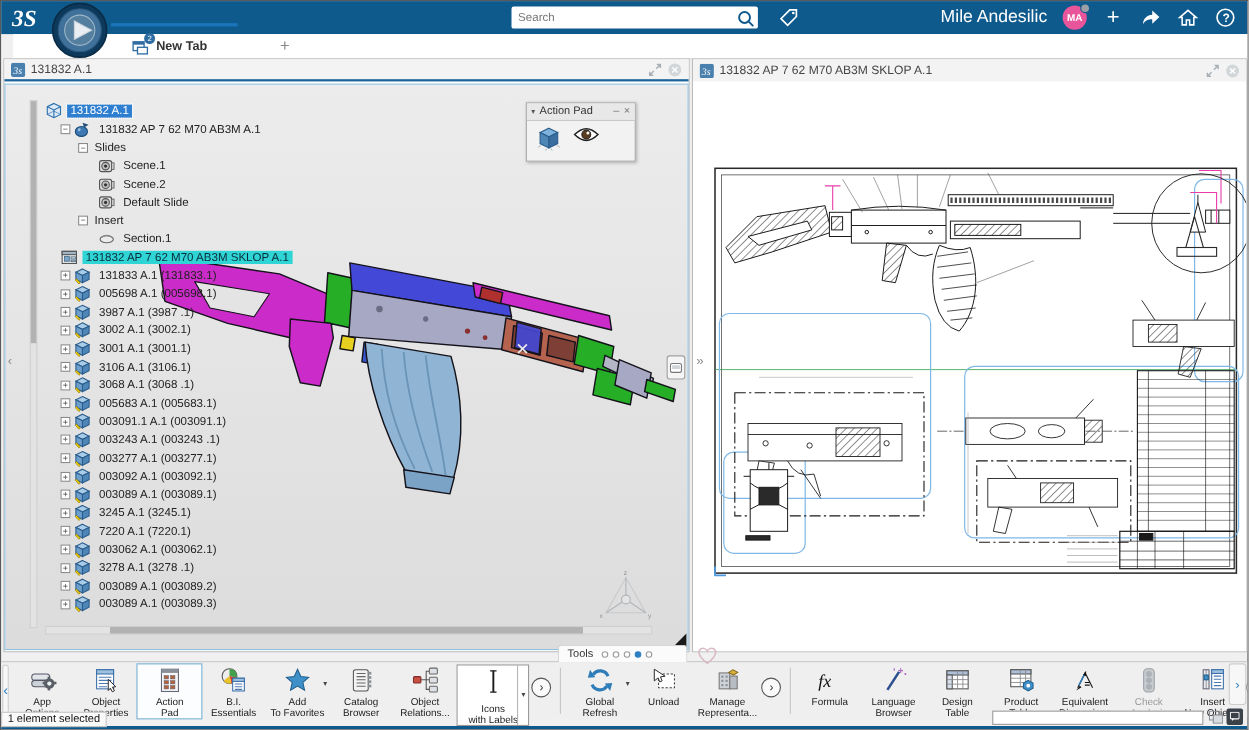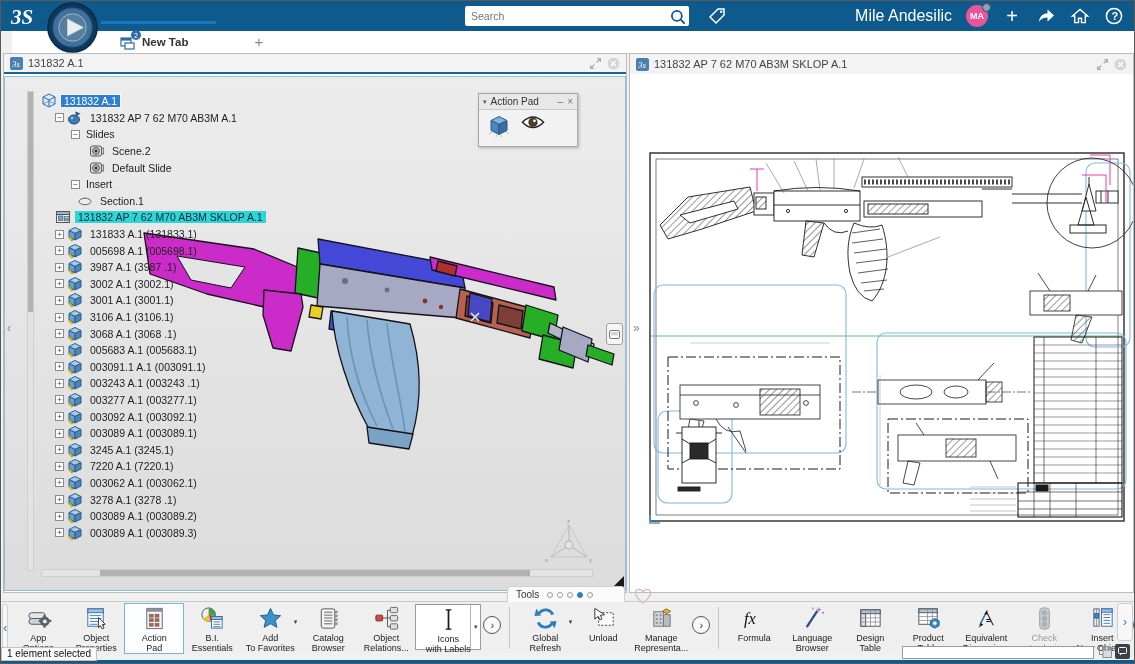--- a/index.html
+++ b/index.html
@@ -65,21 +65,21 @@
 
 .abar{position:absolute;left:0;top:600px;width:100%;height:52px;background:#efefef;border-top:1px solid #c9c9c9;display:flex;align-items:flex-start}
 .abar-left{width:17px;height:46px;margin:2px 1px;border:1px solid #cdcdcd;border-radius:3px;background:#f7f7f7;display:flex;align-items:center;justify-content:center;color:#2d7fc1;font-size:13px}
 .tb-items{display:flex;align-items:flex-start;padding-top:2px}
 .tb-item{position:relative;width:58px;display:flex;flex-direction:column;align-items:center;padding-top:1px}
 .tb-item .ic{width:27px;height:27px}
 .tb-item .lbl{font-size:9px;line-height:1.12;color:#222;text-align:center;margin-top:1px}
 .tb-item.disabled .lbl{color:#9a9a9a}
 .tb-item.active{outline:1px solid #7ab4d8;background:#fbfdff}
 .tb-caret{position:absolute;right:2px;top:14px;font-size:7px;color:#444}
-.tb-item.boxed{width:66px;border:1px solid #9a9a9a;background:#fff;height:46px;justify-content:flex-start}
+.tb-item.boxed{width:66px;border:1px solid #9a9a9a;background:#fff;height:56px;justify-content:space-between}
 .tb-item.boxed .strip{position:absolute;right:0;top:0;width:10px;height:100%;border-left:1px solid #b5b5b5;display:flex;align-items:center;justify-content:center;font-size:7px;color:#444}
 .tb-expand{width:18px;height:18px;border:1.4px solid #555;border-radius:50%;margin:12px 6px 0 2px;display:flex;align-items:center;justify-content:center;font-size:11px;color:#333;background:#fafafa}
 .tb-sep{width:1px;height:42px;background:#c6c6c6;margin:3px 6px 0 2px}
 .abar-right{position:absolute;right:1px;top:602px;width:16px;height:38px;border:1px solid #cdcdcd;border-radius:3px;background:#f7f7f7;display:flex;align-items:center;justify-content:center;color:#2d7fc1;font-size:12px}
 
 .toolspop{position:absolute;left:506px;top:585px;width:118px;height:16px;background:#fbfbfb;border:1px solid #cfcfcf;border-bottom:none;border-radius:4px 4px 0 0;display:flex;align-items:center;gap:4px;padding:0 8px;z-index:20}
 .toolspop .t{font-size:10px;color:#333;margin-right:4px}
 .dot{width:6px;height:6px;border-radius:50%;border:1px solid #9a9a9a;background:#fff}
 .dot.on{background:#2d7fc1;border-color:#2d7fc1}
 .heart{position:absolute;left:632px;top:586px;width:20px;height:16px;z-index:20}
@@ -278,38 +278,49 @@
       </div>
       <div class="trow" style="padding-left: 54px;">
         <span class="tico">
           <svg viewBox="0 0 16 16">
             <rect x="1.5" y="3" width="11" height="10" rx="2" fill="#dcdcdc" stroke="#555"></rect>
             <circle cx="7" cy="8" r="3.4" fill="#c2c2c2" stroke="#555"></circle>
             <circle cx="7" cy="8" r="1.5" fill="#333"></circle>
             <rect x="12.5" y="5" width="2.2" height="6" fill="#cdcdcd" stroke="#555" stroke-width="0.7"></rect>
           </svg>
         </span>
-        <span class="tlabel">Scene.2</span>
+        <span class="tlabel">Scene.1</span>
       </div>
       <div class="trow" style="padding-left: 54px;">
         <span class="tico">
           <svg viewBox="0 0 16 16">
             <rect x="1.5" y="3" width="11" height="10" rx="2" fill="#dcdcdc" stroke="#555"></rect>
             <circle cx="7" cy="8" r="3.4" fill="#c2c2c2" stroke="#555"></circle>
             <circle cx="7" cy="8" r="1.5" fill="#333"></circle>
             <rect x="12.5" y="5" width="2.2" height="6" fill="#cdcdcd" stroke="#555" stroke-width="0.7"></rect>
           </svg>
         </span>
+        <span class="tlabel">Scene.2</span>
+      </div>
+      <div class="trow" style="padding-left: 54px;">
+        <span class="tico">
+          <svg viewBox="0 0 16 16">
+            <rect x="1.5" y="3" width="11" height="10" rx="2" fill="#dcdcdc" stroke="#555"></rect>
+            <circle cx="7" cy="8" r="3.4" fill="#c2c2c2" stroke="#555"></circle>
+            <circle cx="7" cy="8" r="1.5" fill="#333"></circle>
+            <rect x="12.5" y="5" width="2.2" height="6" fill="#cdcdcd" stroke="#555" stroke-width="0.7"></rect>
+          </svg>
+        </span>
         <span class="tlabel">Default Slide</span>
       </div>
       <div class="trow" style="padding-left: 36px;">
         <span class="texp">−</span>
         <span class="tlabel">Insert</span>
       </div>
-      <div class="trow" style="padding-left: 42px;">
+      <div class="trow" style="padding-left: 54px;">
         <span class="tico">
           <svg viewBox="0 0 16 16">
             <ellipse cx="8" cy="8.5" rx="6" ry="3.2" fill="#ececec" stroke="#666"></ellipse>
             <path d="M3,7 q5,-4 10,0" fill="none" stroke="#888"></path>
           </svg>
         </span>
         <span class="tlabel">Section.1</span>
       </div>
       <div class="trow" style="padding-left: 20px;">
         <span class="tico">

